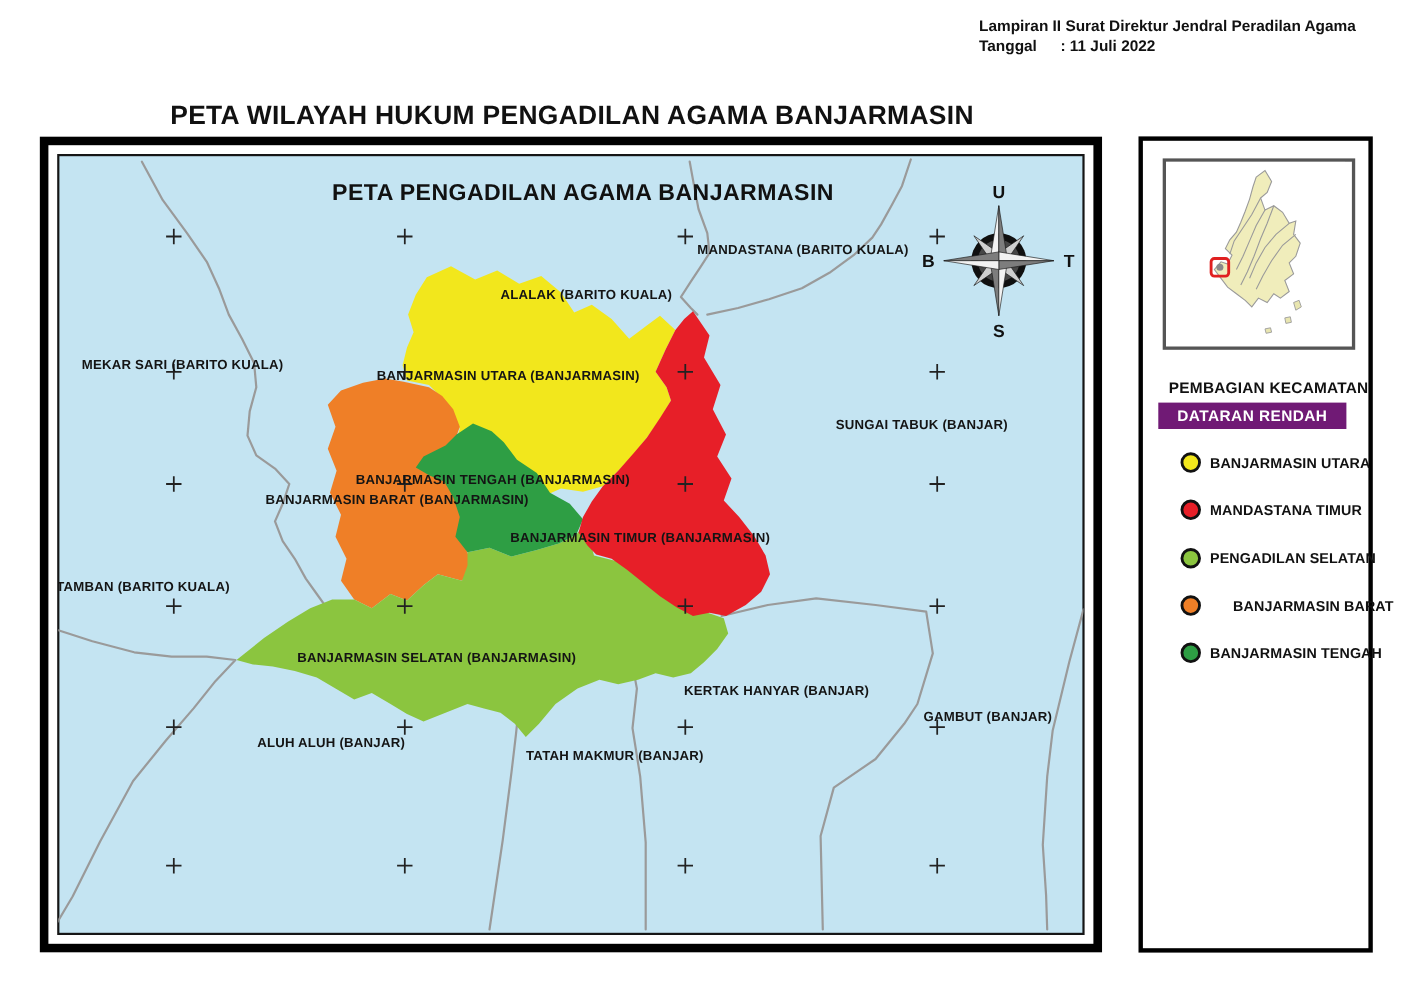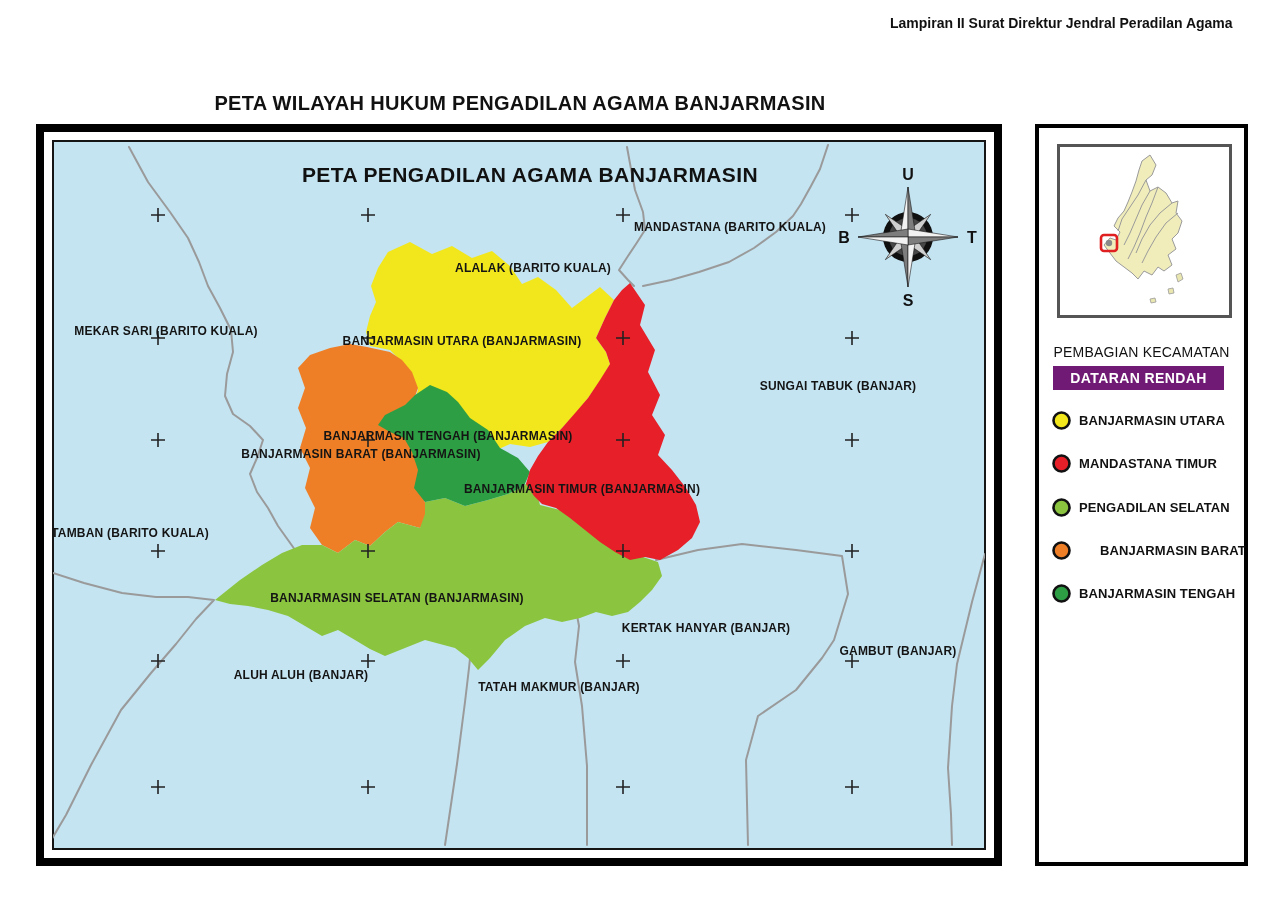--- a/index.html
+++ b/index.html
@@ -3,40 +3,44 @@
 <meta charset="utf-8">
 <style>
   html,body{margin:0;padding:0;background:#ffffff;}
   body{width:1280px;height:904px;position:relative;font-family:"Liberation Sans",sans-serif;overflow:hidden;}
   .abs{position:absolute;}
   
   #doc-header{left:890px;top:14px;font-size:14px;font-weight:bold;color:#111;line-height:1.32;}
   .hrow{display:flex;}
   .hlabel{width:74px;}
   
-  #page-title{left:120px;top:92px;width:800px;text-align:center;font-size:20px;font-weight:bold;color:#111;letter-spacing:.3px;}
+  #page-title{left:120px;top:92px;width:800px;text-align:center;font-size:24px;font-weight:bold;color:#111;letter-spacing:.3px;}
   
   #map-svg{left:36px;top:124px;}
   .ml{font-weight:bold;font-size:12px;fill:#141414;letter-spacing:.2px;}
   .mt{font-weight:bold;font-size:21px;fill:#111;letter-spacing:.4px;}
   .cl{font-weight:bold;font-size:16px;fill:#111;}
   
   #side-panel{left:1035px;top:124px;width:205px;height:734px;background:#fff;border:4px solid #000;}
   #inset-frame{left:18px;top:16px;width:169px;height:168px;border:3px solid #555;background:#fff;}
-  #legend-title{left:0;top:216px;width:100%;text-align:center;font-weight:normal;font-size:14px;color:#111;letter-spacing:.2px;}
+  #legend-title{left:0;top:216px;width:100%;text-align:right;font-weight:bold;font-size:14px;color:#111;letter-spacing:.2px;}
   #legend-subtitle{left:14px;top:238px;width:171px;height:24px;background:#701a75;color:#fff;font-weight:bold;font-size:14px;text-align:center;line-height:24px;letter-spacing:.4px;}
-  .leg-row{position:absolute;left:12px;display:flex;align-items:center;height:20px;}
+  .leg-row{position:absolute;left:33px;display:flex;align-items:center;height:20px;}
   .leg-row svg{margin-right:7px;flex:none;}
   .leg-label{font-weight:bold;font-size:13px;color:#111;white-space:nowrap;letter-spacing:.1px;}
 </style>
 </head>
 <body>
 
 <div class="abs" id="doc-header">
   <div>Lampiran II Surat Direktur Jendral Peradilan Agama</div>
+  <div class="hrow">
+    <span class="hlabel">Tanggal</span>
+    <span>: 11 Juli 2022</span>
+  </div>
 </div>
 
 <div class="abs" id="page-title">PETA WILAYAH HUKUM PENGADILAN AGAMA BANJARMASIN</div>
 
 <svg class="abs" id="map-svg" width="966" height="742" viewBox="0 0 966 742">
   <defs>
     <clipPath id="mapclip">
         <rect x="17" y="17" width="932" height="708"></rect>
       </clipPath>
   </defs>

